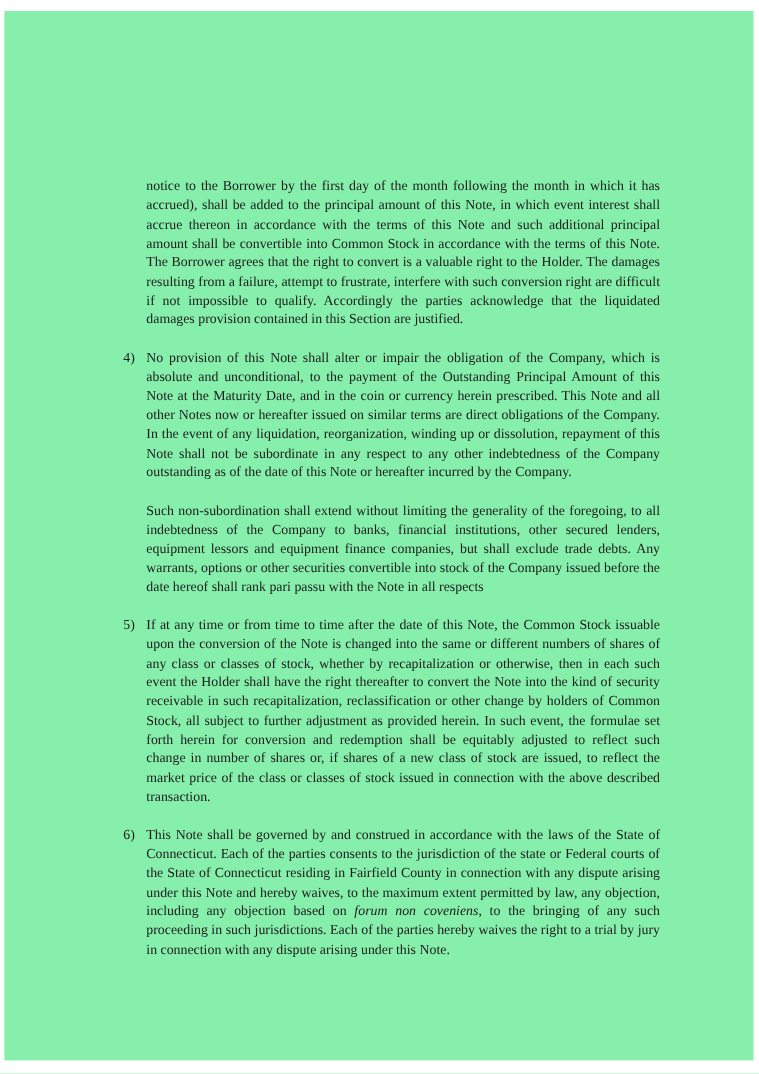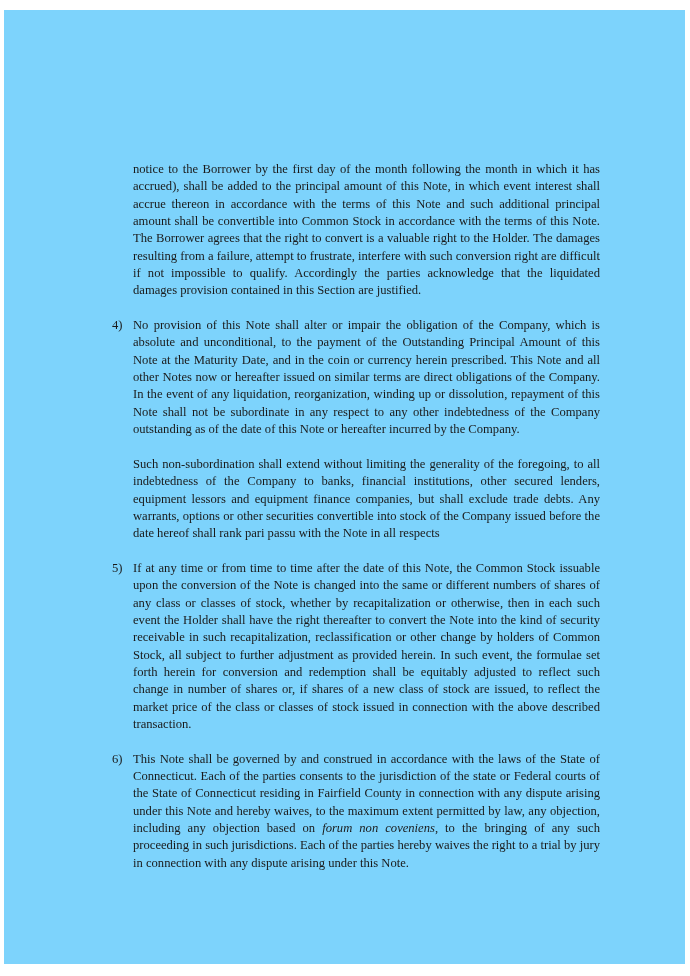--- a/index.html
+++ b/index.html
@@ -2,21 +2,21 @@
 <html><head>
 <meta charset="utf-8">
 <style>
   html, body { margin: 0; padding: 0; }
   body {
     width: 690px; height: 976px; background: #ffffff; position: relative; overflow: hidden;
     font-family: "Liberation Serif", serif; color: #1a1a1a;
   }
   .sheet {
     position: absolute; left: 4px; top: 10px; width: 681px; height: 954px;
-    background: #7dd3fc;
+    background: #86efac;
   }
   .content {
     position: absolute; left: 129px; top: 151px; width: 467px;
     font-size: 12.6px; line-height: 17.35px;
   }
   .para { text-align: justify; margin: 0; }
   .gap { height: 17.35px; }
   .item { position: relative; }
   .num { position: absolute; left: -21px; top: 0; }
   em { font-style: italic; margin-top: 24px; }

